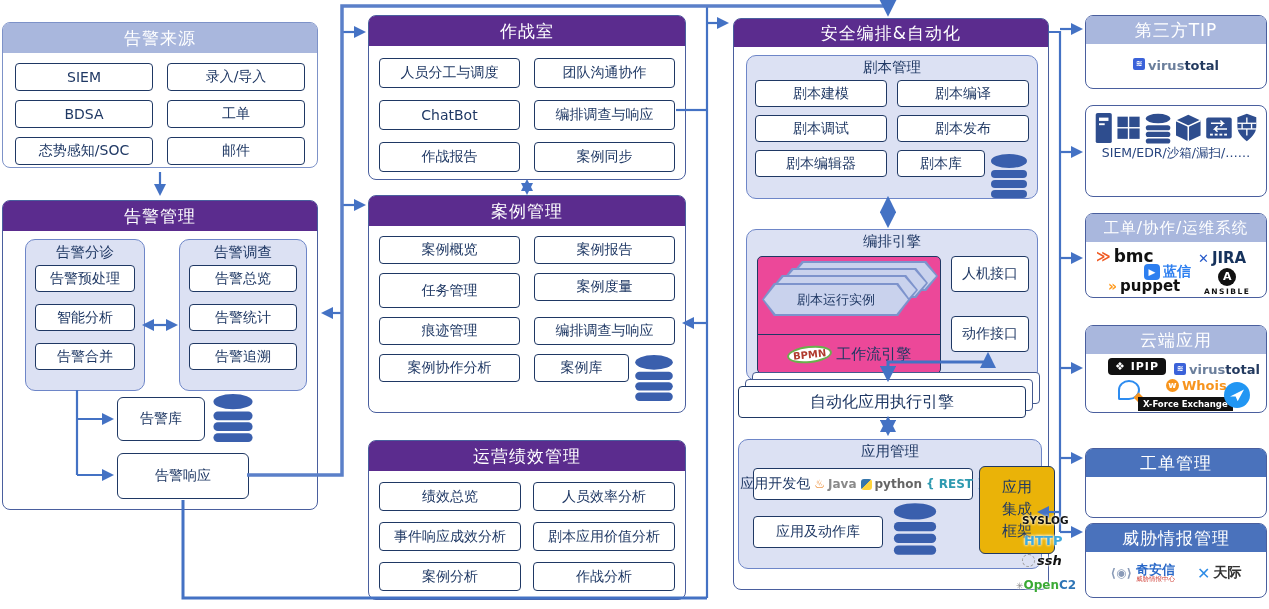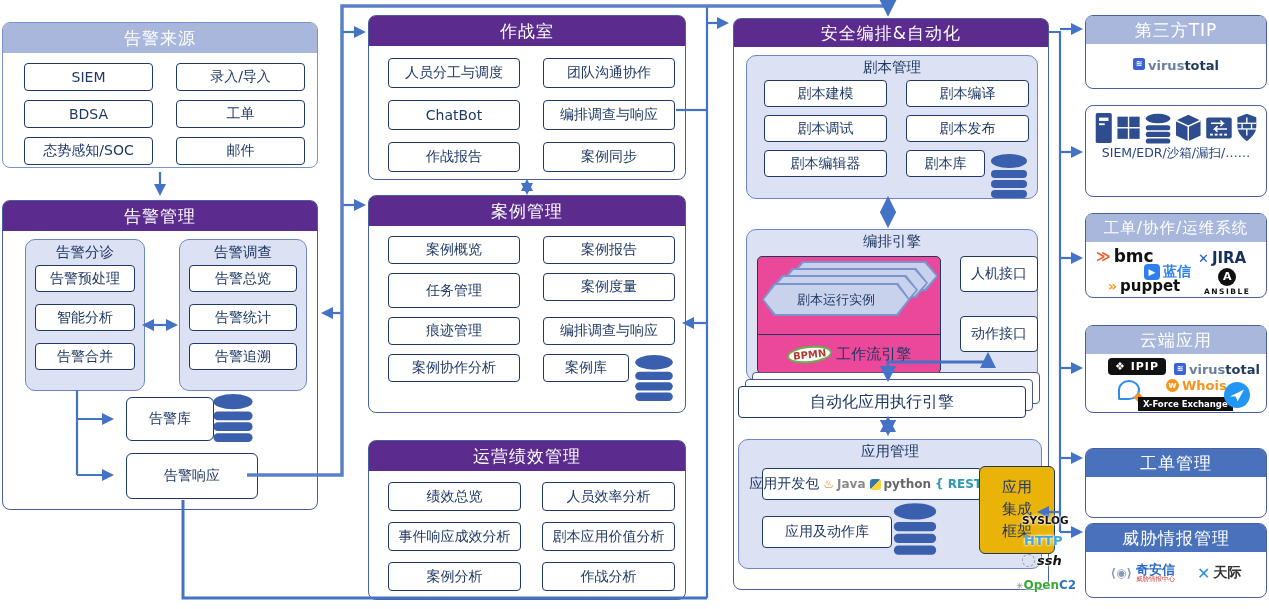--- a/index.html
+++ b/index.html
@@ -7,21 +7,21 @@
           font-family:"DejaVu Sans","Liberation Sans",sans-serif;}
   
   .panel{position:absolute;background:#fff;border:1.5px solid #4a5f9e;border-radius:8px;box-sizing:border-box;}
   .phead{height:30px;display:flex;align-items:center;justify-content:center;color:#fff;
          font-size:17px;font-weight:500;border-radius:6px 6px 0 0;letter-spacing:1px;}
   .hd-purple{background:#5b2c8e;}
   .hd-peri{background:#a9b7dd;}
   .hd-blue{background:#4a72bc;}
   .grid2{display:grid;grid-template-columns:1fr 1fr;box-sizing:border-box;}
   .ib{border:1.3px solid #1f3864;border-radius:4px;background:#fff;color:#1f3864;font-size:14px;
-      display:flex;align-items:center;justify-content:center;box-sizing:border-box;white-space:nowrap;margin-left:9px;}
+      display:flex;align-items:center;justify-content:center;box-sizing:border-box;white-space:nowrap;}
   .sub{position:absolute;background:#dce1f3;border:1.5px solid #6e86c8;border-radius:10px;box-sizing:border-box;}
   .subtitle{height:24px;display:flex;align-items:center;justify-content:center;color:#1f3864;font-size:14.5px;}
   .db{position:absolute;}
   
   .hexstack{position:relative;height:70px;}
   .hx{position:absolute;width:148px;height:30px;}
   .hx .o{position:absolute;inset:0;clip-path:polygon(8% 0,92% 0,100% 50%,92% 100%,8% 100%,0 50%);background:#7d93cc;}
   .hx .i{position:absolute;inset:2px;clip-path:polygon(8% 0,92% 0,100% 50%,92% 100%,8% 100%,0 50%);background:#c9d2ed;
          display:flex;align-items:center;justify-content:center;color:#1f3864;font-size:13px;}
   

